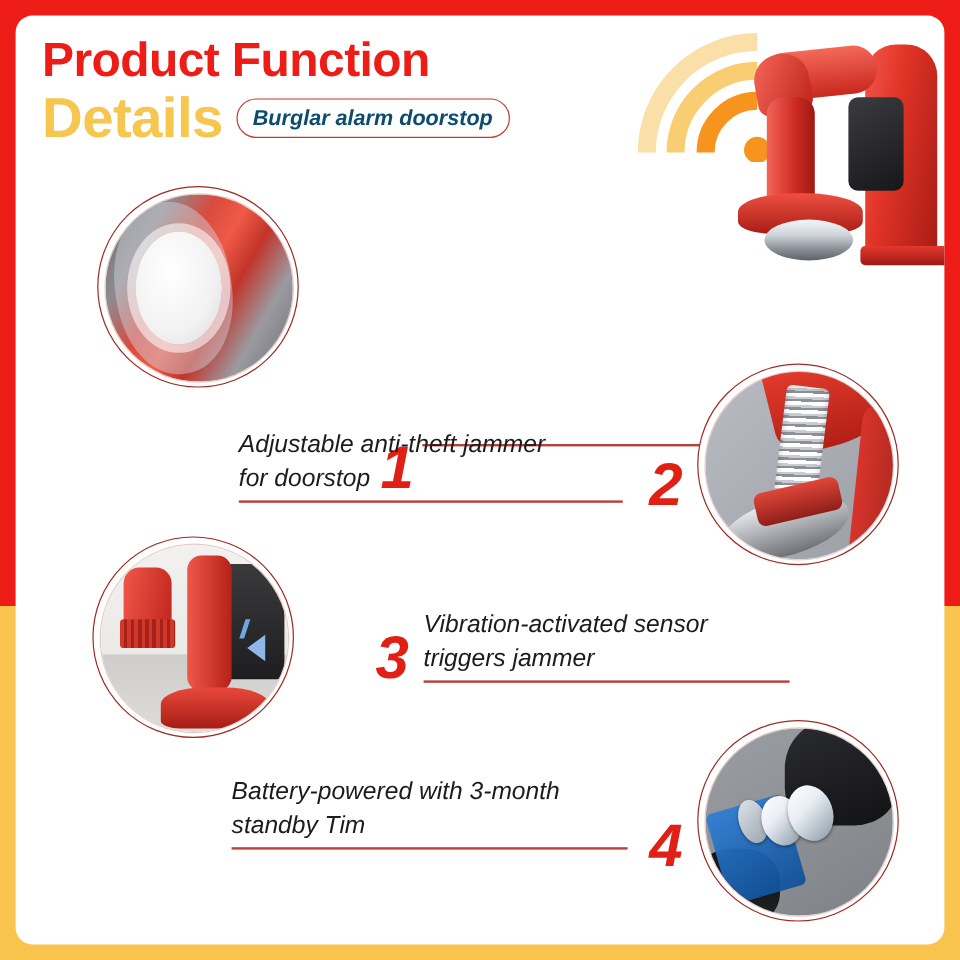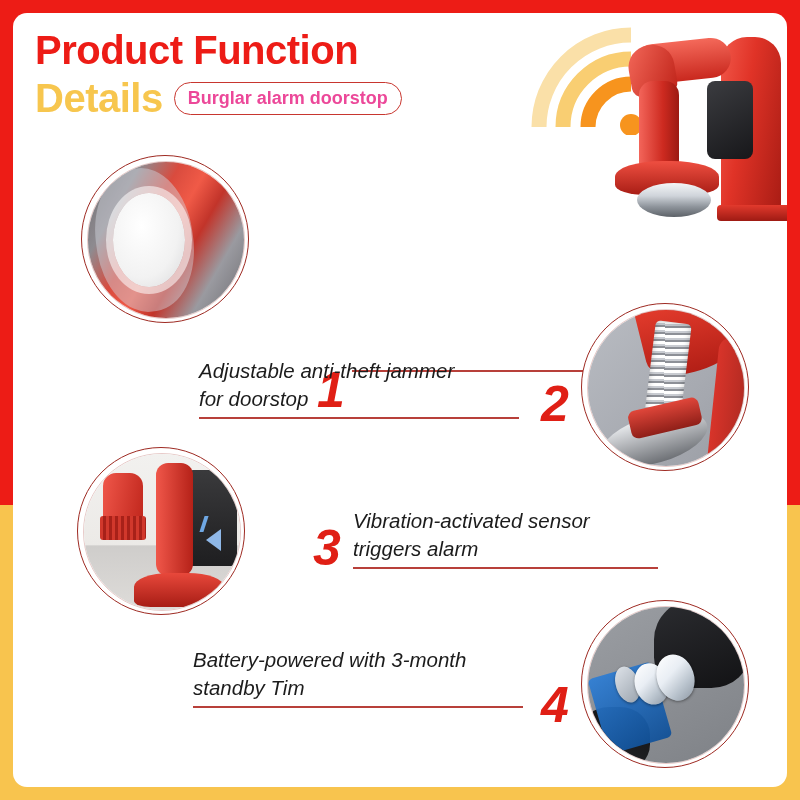--- a/index.html
+++ b/index.html
@@ -11,24 +11,24 @@
   .border-top{position:absolute;left:0;top:0;width:800px;height:505px;background:#ED1C16;}
   .border-bot{position:absolute;left:0;top:505px;width:800px;height:295px;background:#F8C44E;}
   .panel{position:absolute;left:13px;top:13px;width:774px;height:774px;
          background:#ffffff;border-radius:14px;overflow:hidden;}
 
   
   .hdr{position:absolute;left:22px;top:14px;width:520px;}
   .hdr-l1{font-size:40px;font-weight:bold;color:#ED1C16;letter-spacing:-0.5px;
           line-height:46px;white-space:nowrap;}
   .hdr-l2row{display:flex;align-items:center;gap:11px;margin-top:2px;}
-  .hdr-details{font-size:40px;font-weight:bold;color:#F7C64E;letter-spacing:-0.5px;
+  .hdr-details{font-size:47px;font-weight:bold;color:#F7C64E;letter-spacing:-0.5px;
                line-height:46px;white-space:nowrap;}
   .pill{border:1.6px solid #C8362F;border-radius:19px;padding:5px 13px 6px;
-        font-size:18px;font-weight:bold;color:#ec4899;white-space:nowrap;line-height:20px;}
+        font-size:18px;font-weight:bold;color:#0c4a6e;white-space:nowrap;line-height:20px;font-style:italic;}
 
   
   .hero{position:absolute;left:512px;top:6px;width:262px;height:232px;}
   .wifi{position:absolute;left:6px;top:8px;width:120px;height:108px;}
   .hero-prod{position:absolute;left:86px;top:4px;width:176px;height:222px;}
 
   
   .row{position:absolute;height:170px;}
   .circ{position:absolute;width:168px;height:168px;border-radius:50%;
         border:1.5px solid #9E2A22;box-sizing:border-box;padding:5px;background:#fff;}
@@ -214,21 +214,21 @@
             <div class="arm"></div>
             <div class="foot"></div>
             <div class="bolt2"></div>
             <div class="arr"></div>
           </div>
         </div>
       </div>
       <div class="num">3</div>
       <div class="txtwrap">
         <div class="txt">Vibration-activated sensor
-triggers alarm</div>
+triggers jammer</div>
         <div class="uline"></div>
       </div>
     </div>
 
     <div class="row" id="row4">
       <div class="circ">
         <div class="circ-in">
           <div class="ph ph4">
             <div class="shell"></div>
             <div class="shell2"></div>

